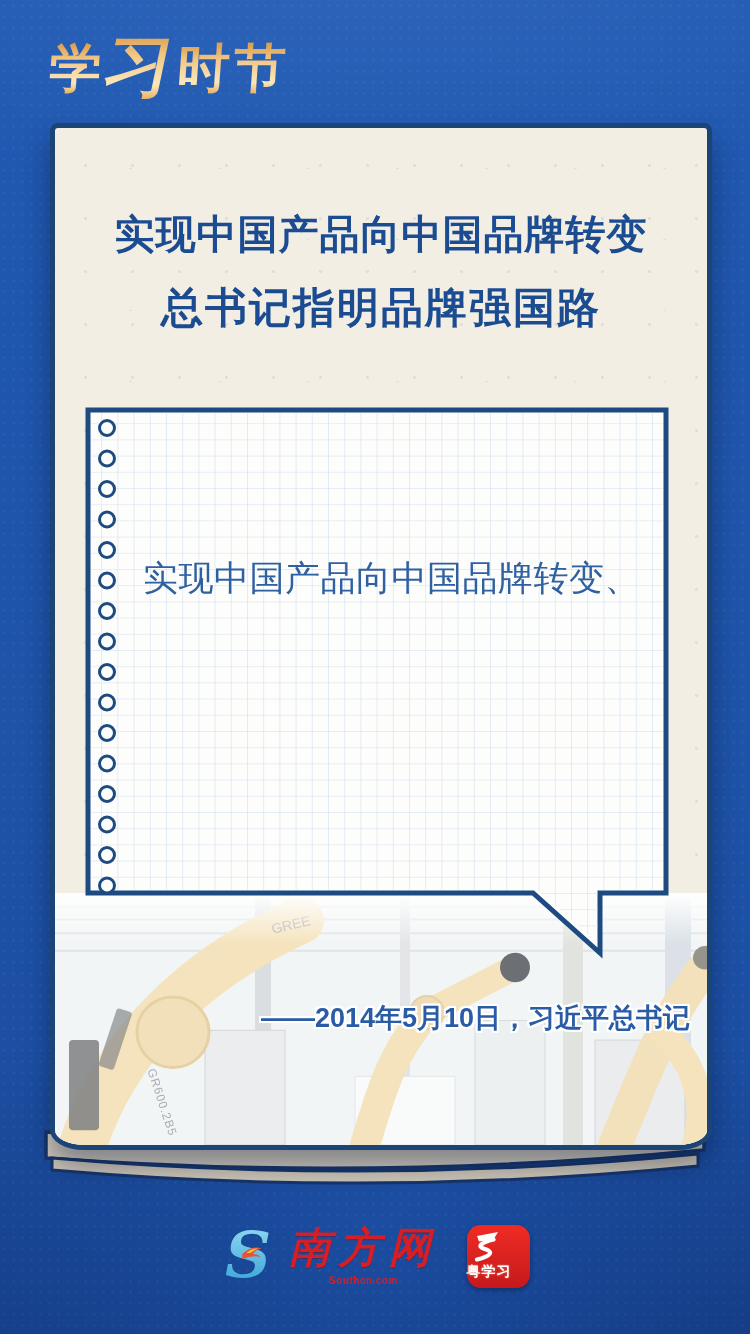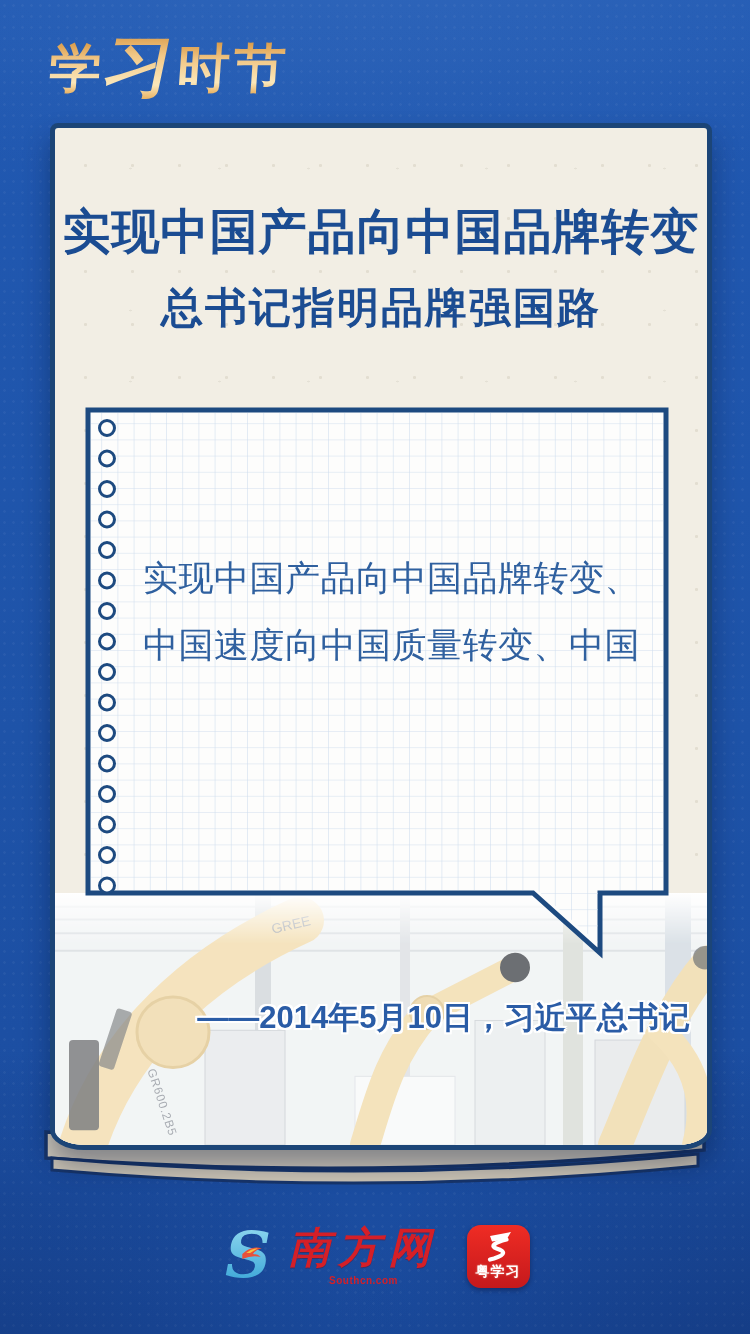--- a/index.html
+++ b/index.html
@@ -45,59 +45,59 @@
       radial-gradient(rgba(120,110,88,.11) 1px, transparent 1.4px);
     background-size:47px 53px, 89px 71px;
     background-position:7px 11px, 31px 5px;
     box-shadow:0 16px 26px rgba(5,18,52,.38);
     overflow:hidden;
   }
 
   .title-line{position:absolute;left:0;right:0;text-align:center;
     font-family:"DejaVu Serif","Liberation Serif",serif;font-weight:900;
     color:#1b4c92;white-space:nowrap;}
-  .title-line.l1{top:72px;font-size:48px;letter-spacing:1px;}
+  .title-line.l1{top:79px;font-size:40px;letter-spacing:1px;}
   .title-line.l2{top:152px;font-size:42px;letter-spacing:2px;}
 
   
   .photo{position:absolute;left:0;right:0;top:765px;bottom:0;z-index:1;}
   .photo svg{display:block;width:100%;height:100%;}
 
   
   .bubble{position:absolute;left:30px;top:279px;width:584px;height:552px;z-index:3;}
   .quote-text{
     position:absolute;left:88px;top:416px;width:500px;z-index:4;
     font-size:35px;line-height:67px;color:#2f609f;font-weight:500;letter-spacing:.5px;
   }
   .quote-text div{white-space:nowrap;}
 
   
   .attribution{
     position:absolute;right:17px;top:872px;z-index:5;text-align:right;
-    font-size:31px;line-height:36px;font-weight:bold;color:#2a5ca6;white-space:nowrap;
+    font-size:27px;line-height:36px;font-weight:bold;color:#2a5ca6;white-space:nowrap;
     text-shadow:-2px -2px 0 #fff,2px -2px 0 #fff,-2px 2px 0 #fff,2px 2px 0 #fff,
                  0 -2px 0 #fff,0 2px 0 #fff,-2px 0 0 #fff,2px 0 0 #fff;
   }
 
   
   .footer{position:absolute;left:0;right:0;top:1224px;display:flex;justify-content:center;
     align-items:center;gap:28px;z-index:2;}
   .southcn{display:flex;align-items:center;gap:6px;}
   .southcn-text{display:flex;flex-direction:column;align-items:center;}
   .southcn-name{
     font-family:"DejaVu Serif","Liberation Serif",serif;font-style:italic;font-weight:900;
     font-size:42px;line-height:44px;color:#d51f27;letter-spacing:8px;white-space:nowrap;
     text-shadow:0 1px 0 rgba(120,0,0,.35);
   }
   .southcn-domain{font-size:10px;font-weight:800;color:#d51f27;letter-spacing:.5px;margin-top:5px;}
   .yuexuexi{
     width:63px;height:63px;border-radius:14px;position:relative;
     background:linear-gradient(180deg,#ef2c24,#c5191c);
     box-shadow:0 2px 5px rgba(10,10,40,.4);display:flex;flex-direction:column;
-    align-items:center;justify-content:flex-start;padding-top:5px;box-sizing:border-box;
+    align-items:flex-start;justify-content:flex-start;padding-top:5px;box-sizing:border-box;
   }
   .yuexuexi-name{font-size:14px;font-weight:800;color:#fff;letter-spacing:1px;margin-top:1px;
     text-shadow:0 0 2px rgba(255,230,200,.6);}
 </style>
 </head>
 <body>
 
 <div class="stage">
 
   <div class="brand-logo">
@@ -190,21 +190,20 @@
           <circle cx="22" cy="356.5" r="7.5"></circle>
         <circle cx="22" cy="387" r="7.5"></circle>
           <circle cx="22" cy="417.5" r="7.5"></circle>
         <circle cx="22" cy="448" r="7.5"></circle>
           <circle cx="22" cy="478.5" r="7.5"></circle>
       </g>
     </svg>
 
     <div class="quote-text">
       <div>实现中国产品向中国品牌转变、</div>
-      <div>中国速度向中国质量转变、中国</div>
     </div>
 
     <div class="attribution">
       <div>——2014年5月10日，习近平总书记</div>
     </div>
   </div>
 
   <div class="footer">
     <div class="southcn">
       <svg width="62" height="64" viewBox="0 0 64 64">

